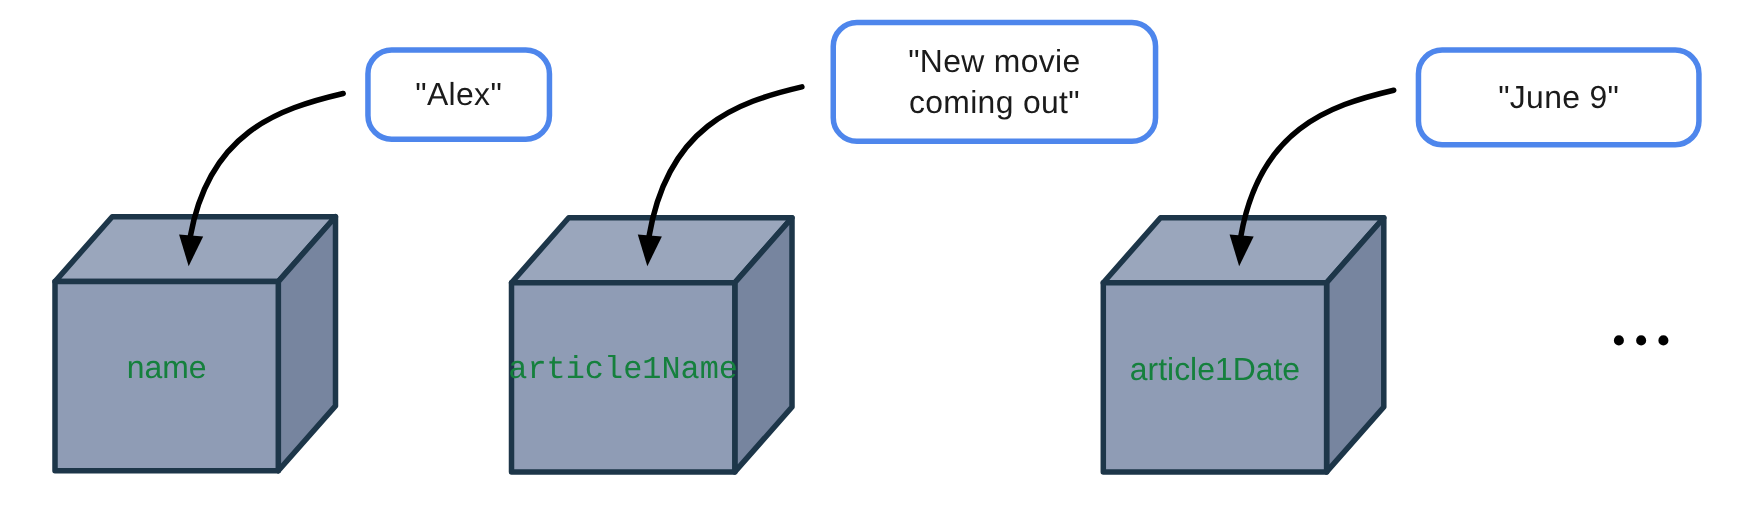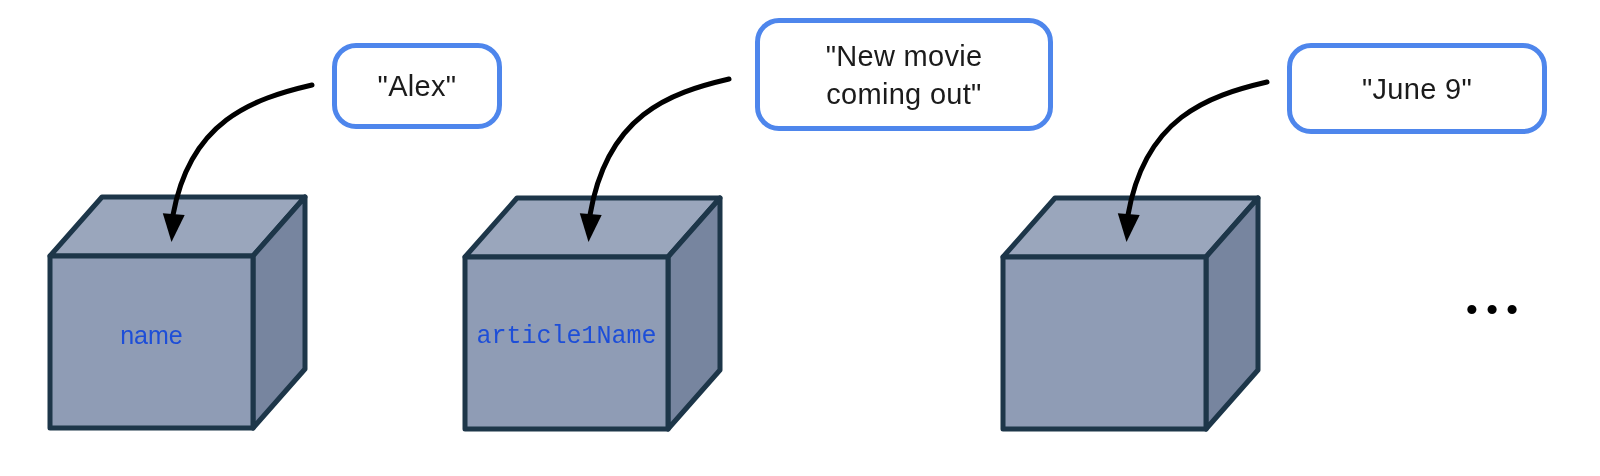--- a/index.html
+++ b/index.html
@@ -51,22 +51,22 @@
     letter-spacing: 0.3px;
   }
   .bubble-line {
     display: block;
   }
   .cube-label {
     position: absolute;
     display: flex;
     align-items: center;
     justify-content: center;
-    font-size: 25px;
-    color: #1d4ed8;
+    font-size: 29px;
+    color: #15803d;
     transform: translateY(-8px);
     text-align: right;
   }
   .more-indicator {
     position: absolute;
     left: 1448px;
     top: 288px;
     width: 88px;
     height: 42px;
     display: flex;
@@ -130,16 +130,17 @@
   </div>
 
   <div class="bubble" style="left:1287px; top:43px; width:260px; height:91px;">
     <span class="bubble-line">"June 9"</span>
   </div>
 
   <div class="cube-label" style="left:50px; top:258px; width:203px; height:170px;">name</div>
 
   <div class="cube-label" style="left:465px; top:259px; width:203px; height:170px;font-family:Liberation Mono, monospace;">article1Name</div>
 
+  <div class="cube-label" style="left:1003px; top:259px; width:203px; height:170px;">article1Date</div>
 
   <div class="more-indicator">•••</div>
 
 </div>
 
 </body></html>

